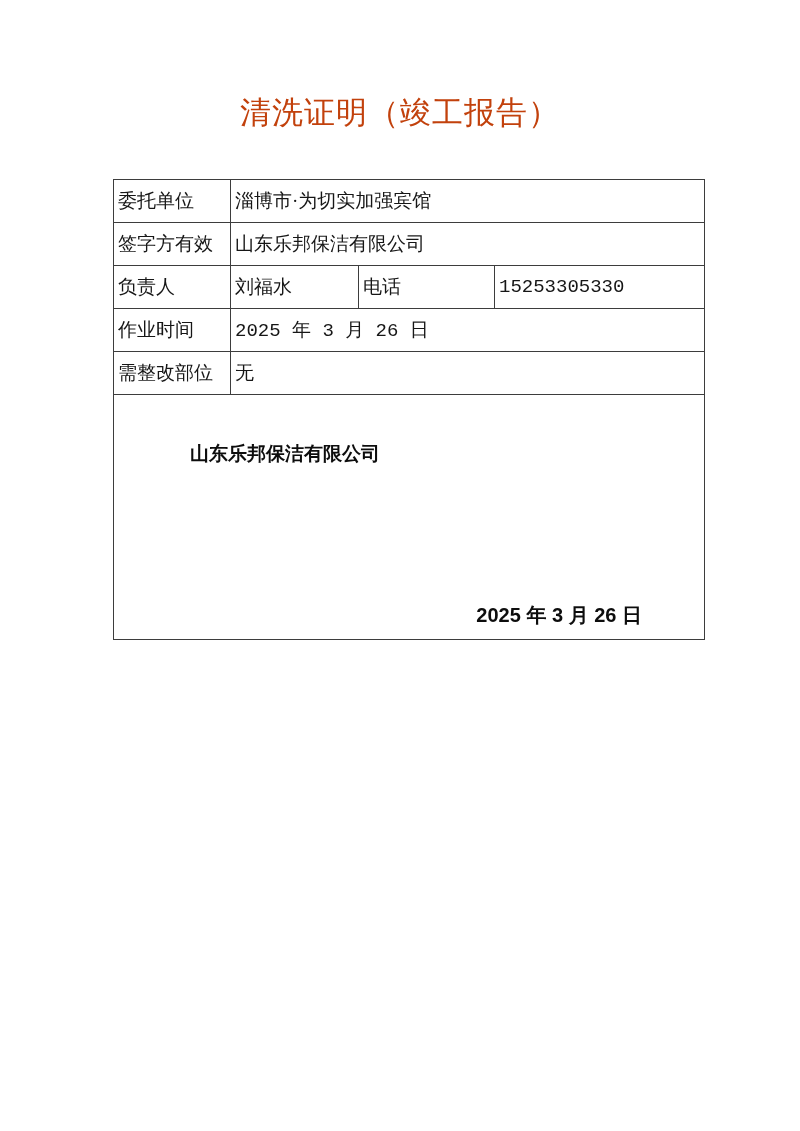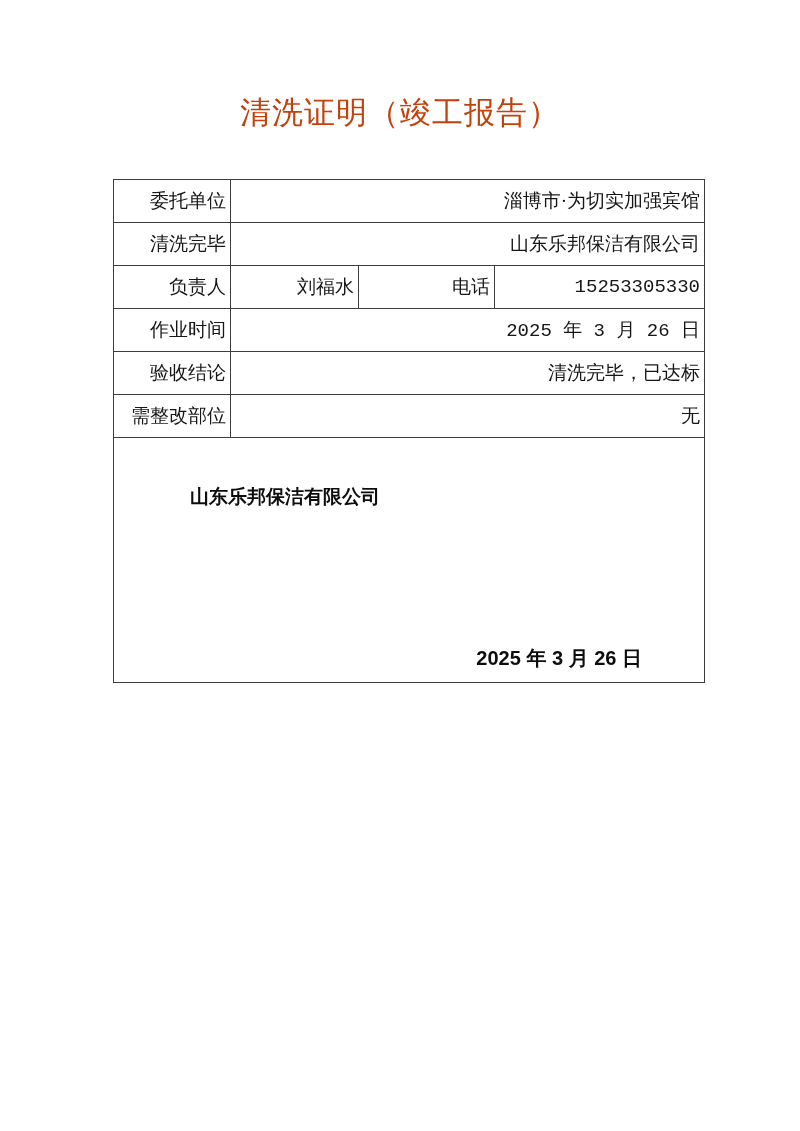--- a/index.html
+++ b/index.html
@@ -28,21 +28,21 @@
     left: 113px;
     top: 179px;
     width: 591px;
     border-collapse: collapse;
     table-layout: fixed;
   }
   .report-table td {
     border: 1px solid #3d3d3d;
     font-size: 19px;
     color: #161616;
-    text-align: right;
+    text-align: left;
     vertical-align: middle;
     padding: 0 4px;
     background: #ffffff;
   }
   .report-table tr.info-row td { height: 43px; }
   td.cell-label { }
   td.cell-value { }
   .num-mixed {
     font-family: Liberation Mono, monospace;
     font-size: 19px;
@@ -93,36 +93,32 @@
     <col style="width:128px">
     <col style="width:136px">
     <col style="width:210px">
   </colgroup>
   <tbody>
     <tr class="info-row">
       <td class="cell-label">委托单位</td>
       <td class="cell-value" colspan="3">淄博市·为切实加强宾馆</td>
     </tr>
     <tr class="info-row">
-      <td class="cell-label">清洗完毕</td>
+      <td class="cell-label">签字方有效</td>
       <td class="cell-value" colspan="3">山东乐邦保洁有限公司</td>
     </tr>
     <tr class="info-row">
       <td class="cell-label">负责人</td>
       <td class="cell-value">刘福水</td>
       <td class="cell-label">电话</td>
       <td class="cell-value num-mixed">15253305330</td>
     </tr>
     <tr class="info-row">
       <td class="cell-label">作业时间</td>
       <td class="cell-value num-mixed" colspan="3">2025 年 3 月 26 日</td>
-    </tr>
-    <tr class="info-row">
-      <td class="cell-label">验收结论</td>
-      <td class="cell-value" colspan="3">清洗完毕，已达标</td>
     </tr>
     <tr class="info-row">
       <td class="cell-label">需整改部位</td>
       <td class="cell-value" colspan="3">无</td>
     </tr>
     <tr>
       <td class="cell-signature" colspan="4">
         <div class="sig-company">山东乐邦保洁有限公司</div>
         <div class="sig-date">2025 年 3 月 26 日</div>
       </td>

